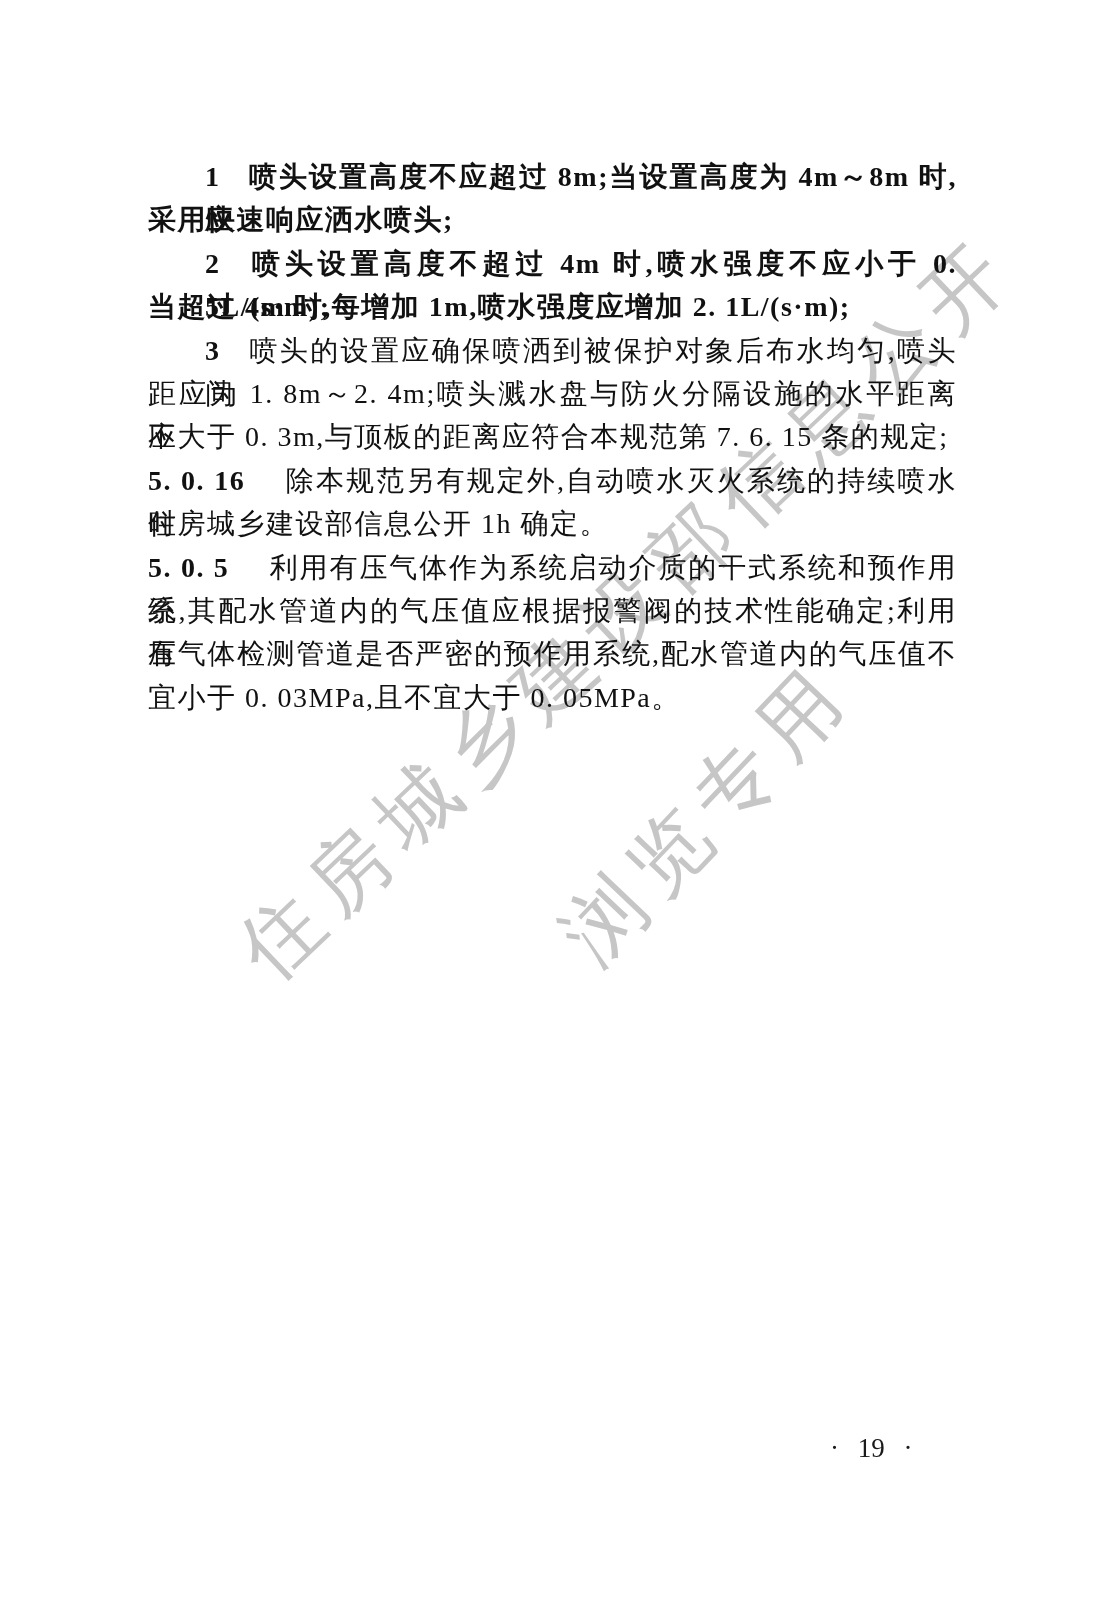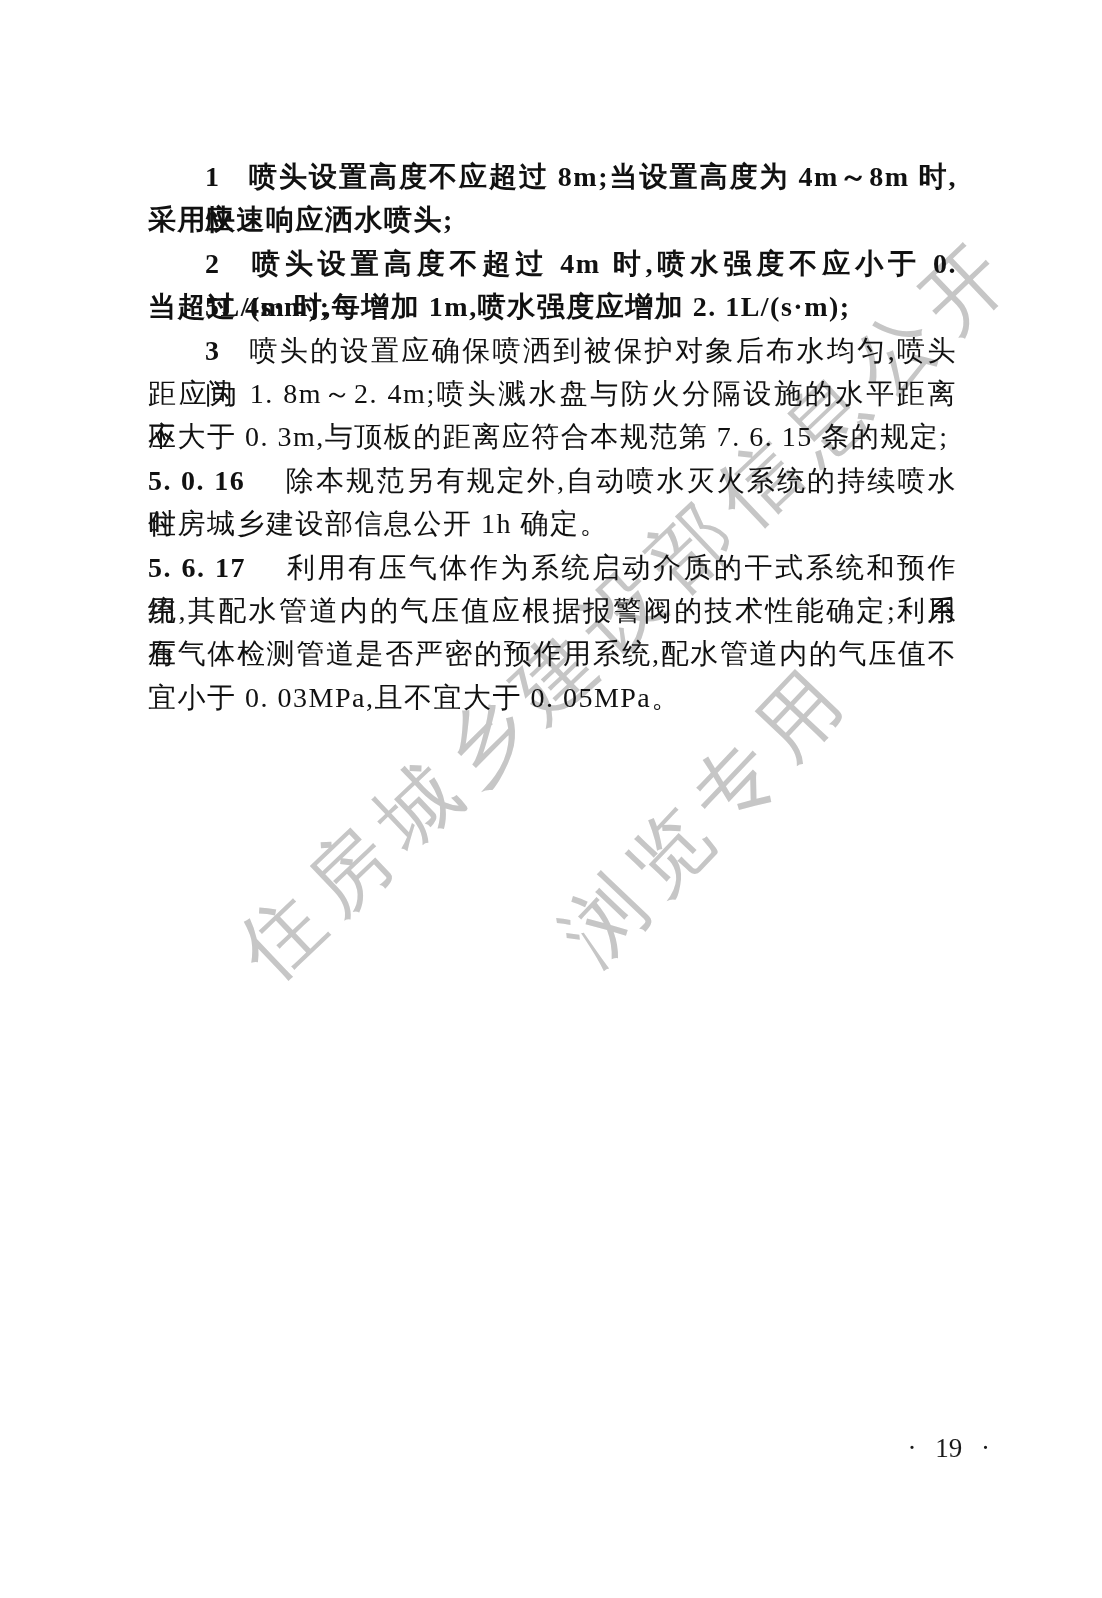--- a/index.html
+++ b/index.html
@@ -64,21 +64,21 @@
   .num { font-weight: 700; margin-right: 28px; }
   .num.wide { margin-right: 40px; }
 
   
   .page-num {
     position: absolute;
     z-index: 2;
     left: 830px;
     top: 1433px;
     width: 160px;
-    text-align: right;
+    text-align: left;
     font-size: 27px;
     word-spacing: 12px;
     color: #1a1a1a;
   }
 </style>
 </head>
 <body>
 
 <div id="wm1" class="wm">住房城乡建设部信息公开</div>
 <div id="wm2" class="wm">浏览专用</div>
@@ -97,21 +97,21 @@
 
   <div class="line fill"><span>距应为 1. 8m～2. 4m;喷头溅水盘与防火分隔设施的水平距离不</span></div>
 
   <div class="line"><span>应大于 0. 3m,与顶板的距离应符合本规范第 7. 6. 15 条的规定;</span></div>
 
 
   <div class="line fill"><span class="num wide">5. 0. 16</span><span>除本规范另有规定外,自动喷水灭火系统的持续喷水时</span></div>
 
   <div class="line"><span>住房城乡建设部信息公开 1h 确定。</span></div>
 
-  <div class="line fill"><span class="num wide">5. 6. 17</span><span>利用有压气体作为系统启动介质的干式系统和预作用系</span></div>
+  <div class="line fill"><span class="num wide">5. 0. 5</span><span>利用有压气体作为系统启动介质的干式系统和预作用系</span></div>
 
   <div class="line fill"><span>统,其配水管道内的气压值应根据报警阀的技术性能确定;利用有</span></div>
 
   <div class="line fill"><span>压气体检测管道是否严密的预作用系统,配水管道内的气压值不</span></div>
 
   <div class="line"><span>宜小于 0. 03MPa,且不宜大于 0. 05MPa。</span></div>
 
 </div>
 
 <div class="page-num">· 19 ·</div>

